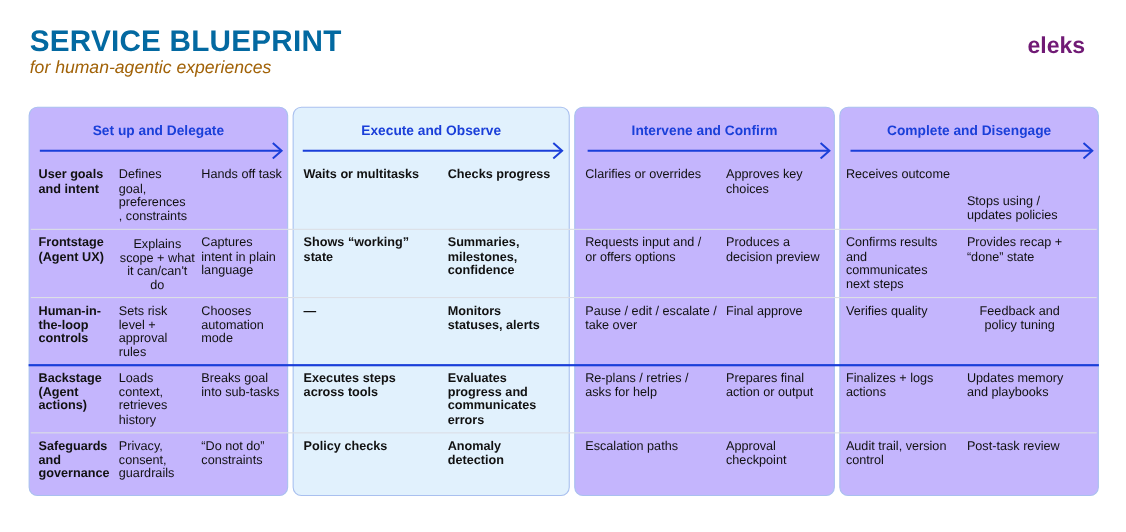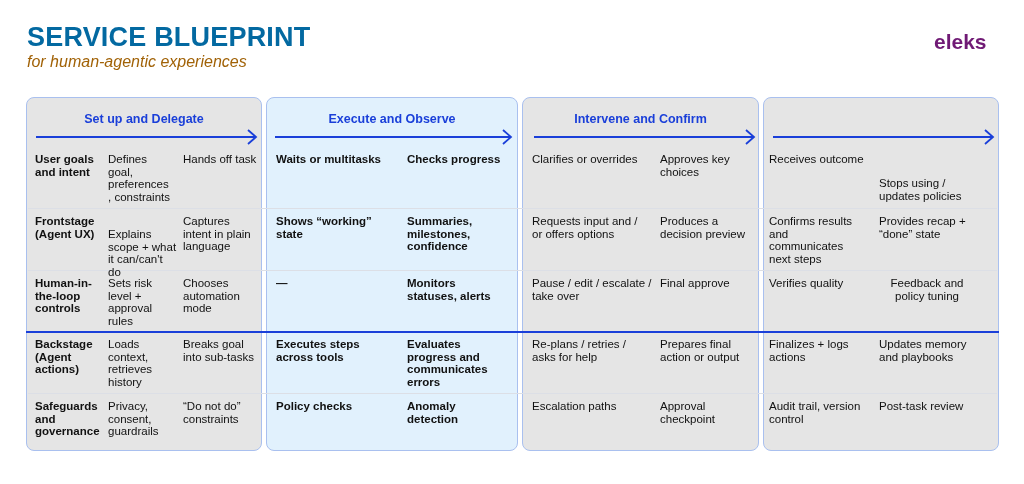--- a/index.html
+++ b/index.html
@@ -3,21 +3,21 @@
 <meta charset="utf-8">
 <style>
   * { box-sizing: border-box; margin: 0; padding: 0; }
   html, body { width: 1024px; height: 484px; background: #ffffff; overflow: hidden; }
   body { position: relative; font-family: "Liberation Sans", sans-serif; color: #111; }
 
   .title { position: absolute; left: 27px; top: 22px; font-size: 27px; font-weight: bold; color: #0369a1; letter-spacing: 0.2px; }
   .subtitle { position: absolute; left: 27px; top: 53px; font-size: 16px; font-style: italic; color: #a16207; }
   .logo { position: absolute; left: 934px; top: 30px; font-size: 21px; font-weight: bold; color: #701a75; }
 
-  .panel { position: absolute; top: 97px; height: 354px; border: 1.5px solid #a9c0ef; border-radius: 8px; background: #e5e5e5; }
+  .panel { position: absolute; top: 97px; height: 354px; border: 1.5px solid #a9c0ef; border-radius: 8px; background: #c4b5fd; }
   .panel.shaded { background: #e1f1fd; }
   .p1 { left: 26px; width: 236px; }
   .p2 { left: 266px; width: 252px; }
   .p3 { left: 522px; width: 237px; }
   .p4 { left: 763px; width: 236px; }
 
   .phase-title { position: absolute; top: 14px; left: 0; right: 0; text-align: center; font-size: 12.5px; font-weight: bold; color: #1a3fd9; }
   .arrow { position: absolute; top: 31px; height: 16px; }
   .arrow svg { display: block; }
 
@@ -58,20 +58,21 @@
   <div class="phase-title">Intervene and Confirm</div>
   <div class="arrow" style="left:11px;width:222px;">
     <svg width="222" height="16">
         <line x1="0" y1="8" x2="219" y2="8" stroke="#1a3fd9" stroke-width="1.8"></line>
         <path d="M212 1 L220 8 L212 15" fill="none" stroke="#1a3fd9" stroke-width="1.8"></path>
       </svg>
   </div>
 </div>
 
 <div class="panel p4">
+  <div class="phase-title">Complete and Disengage</div>
   <div class="arrow" style="left:9px;width:222px;">
     <svg width="222" height="16">
         <line x1="0" y1="8" x2="219" y2="8" stroke="#1a3fd9" stroke-width="1.8"></line>
         <path d="M212 1 L220 8 L212 15" fill="none" stroke="#1a3fd9" stroke-width="1.8"></path>
       </svg>
   </div>
 </div>
 
 <div class="rowline" style="left:28px;width:969px;top:208px;"></div>
 <div class="rowline" style="left:28px;width:969px;top:270px;"></div>
@@ -80,21 +81,21 @@
 <div class="blueline"></div>
 
 <div class="cell b" style="left:35px;top:153px;width:70px;">User goals and intent</div>
 <div class="cell b" style="left:35px;top:215px;width:72px;">Frontstage (Agent UX)</div>
 <div class="cell b" style="left:35px;top:277px;width:62px;">Human-in-the-loop controls</div>
 <div class="cell b" style="left:35px;top:338px;width:60px;">Backstage (Agent actions)</div>
 <div class="cell b" style="left:35px;top:400px;width:70px;">Safeguards and governance</div>
 
 <div class="cell" style="left:108px;top:153px;width:66px;">Defines goal, preferences , constraints</div>
 <div class="cell" style="left:183px;top:153px;width:76px;">Hands off task</div>
-<div class="cell" style="left:108px;top:228px;width:70px;">Explains scope + what it can/can't do</div>
+<div class="cell" style="left:108px;top:216px;width:70px;text-align:center;">Explains scope + what it can/can't do</div>
 <div class="cell" style="left:183px;top:215px;width:76px;">Captures intent in plain language</div>
 <div class="cell" style="left:108px;top:277px;width:64px;">Sets risk level + approval rules</div>
 <div class="cell" style="left:183px;top:277px;width:64px;">Chooses automation mode</div>
 <div class="cell" style="left:108px;top:338px;width:64px;">Loads context, retrieves history</div>
 <div class="cell" style="left:183px;top:338px;width:78px;">Breaks goal into sub-tasks</div>
 <div class="cell" style="left:108px;top:400px;width:64px;">Privacy, consent, guardrails</div>
 <div class="cell" style="left:183px;top:400px;width:70px;">“Do not do” constraints</div>
 
 <div class="cell b" style="left:276px;top:153px;width:128px;">Waits or multitasks</div>
 <div class="cell b" style="left:407px;top:153px;width:108px;">Checks progress</div>

